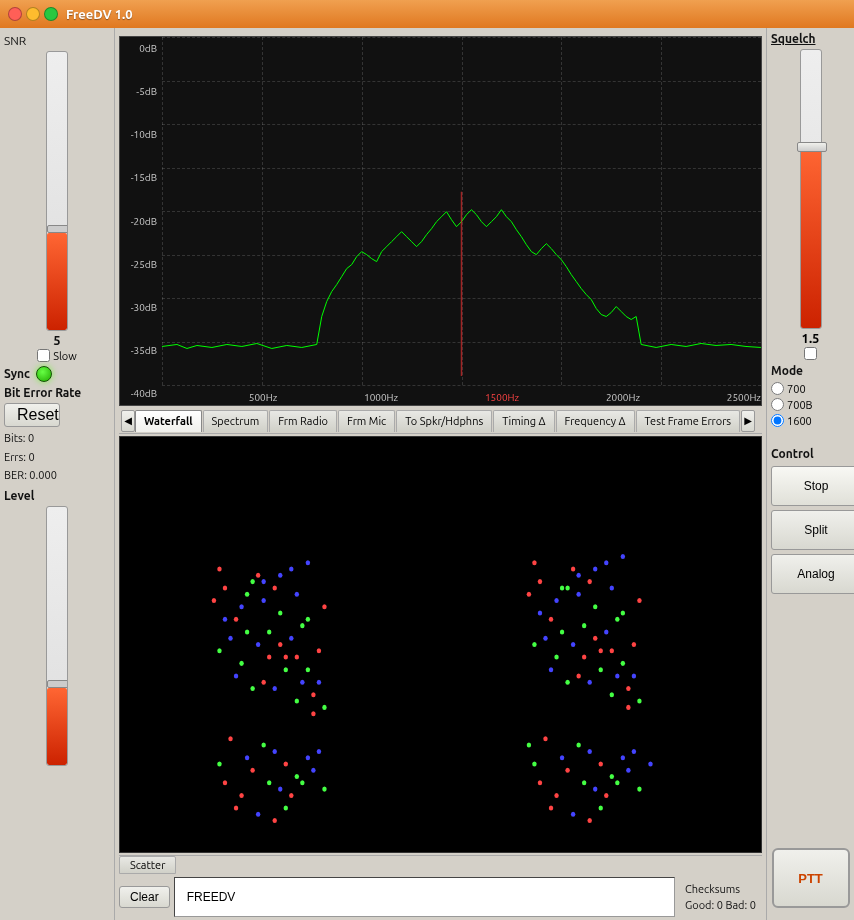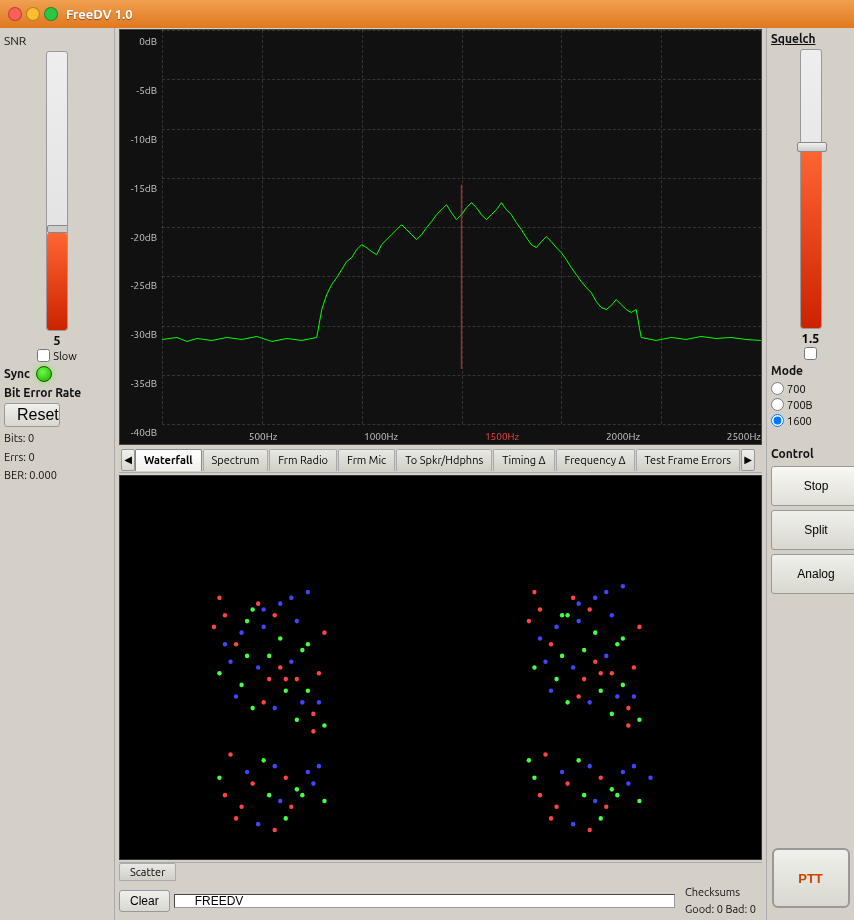--- a/index.html
+++ b/index.html
@@ -171,26 +171,26 @@
     }
     
     .center-panel {
       flex: 1;
       display: flex;
       flex-direction: column;
       overflow: hidden;
     }
     
     .spectrum-display {
-      height: 416px;
+      height: 370px;
       background: #111;
       position: relative;
       overflow: hidden;
       border: 1px solid #444;
-      margin: 1px 4px 0 4px;
+      margin: 8px 4px 0 4px;
     }
     .spectrum-labels {
       position: absolute;
       left: 0;
       top: 0;
       height: 100%;
       width: 40px;
       display: flex;
       flex-direction: column;
       justify-content: space-between;
@@ -321,25 +321,25 @@
     .clear-btn {
       background: linear-gradient(to bottom, #f0f0ec, #d8d8d0);
       border: 1px solid #999;
       border-radius: 3px;
       padding: 3px 10px;
       cursor: pointer;
       font-size: 12px;
     }
     .freedv-input {
       flex: 1;
-      height: 14px;
+      height: 40px;
       border: 1px inset #999;
       background: #fff;
       font-size: 12px;
-      padding: 0 20px;
+      padding: 0 12px;
     }
     .checksums-box {
       font-size: 11px;
       color: #111;
       line-height: 1.5;
       background: #d4d0c8;
       padding: 0 6px;
     }
     
     .right-panel {
@@ -485,20 +485,27 @@
     <div class="ber-section">
       <span class="section-label">Bit Error Rate</span>
       <button class="reset-btn">Reset</button>
       <div class="ber-stats">
         <div>Bits: 0</div>
         <div>Errs: 0</div>
         <div>BER: 0.000</div>
       </div>
     </div>
 
+    <div class="level-section">
+      <span class="level-label section-label">Level</span>
+      <div class="level-track">
+        <div class="level-fill" style="height:30%;"></div>
+        <div class="snr-thumb" style="bottom:30%; left:0;"></div>
+      </div>
+    </div>
   </div>
 
   <div class="center-panel">
 
     <div class="spectrum-display">
       <div class="spectrum-labels">
         <span class="db-label">0dB</span>
         <span class="db-label">-5dB</span>
         <span class="db-label">-10dB</span>
         <span class="db-label">-15dB</span>

